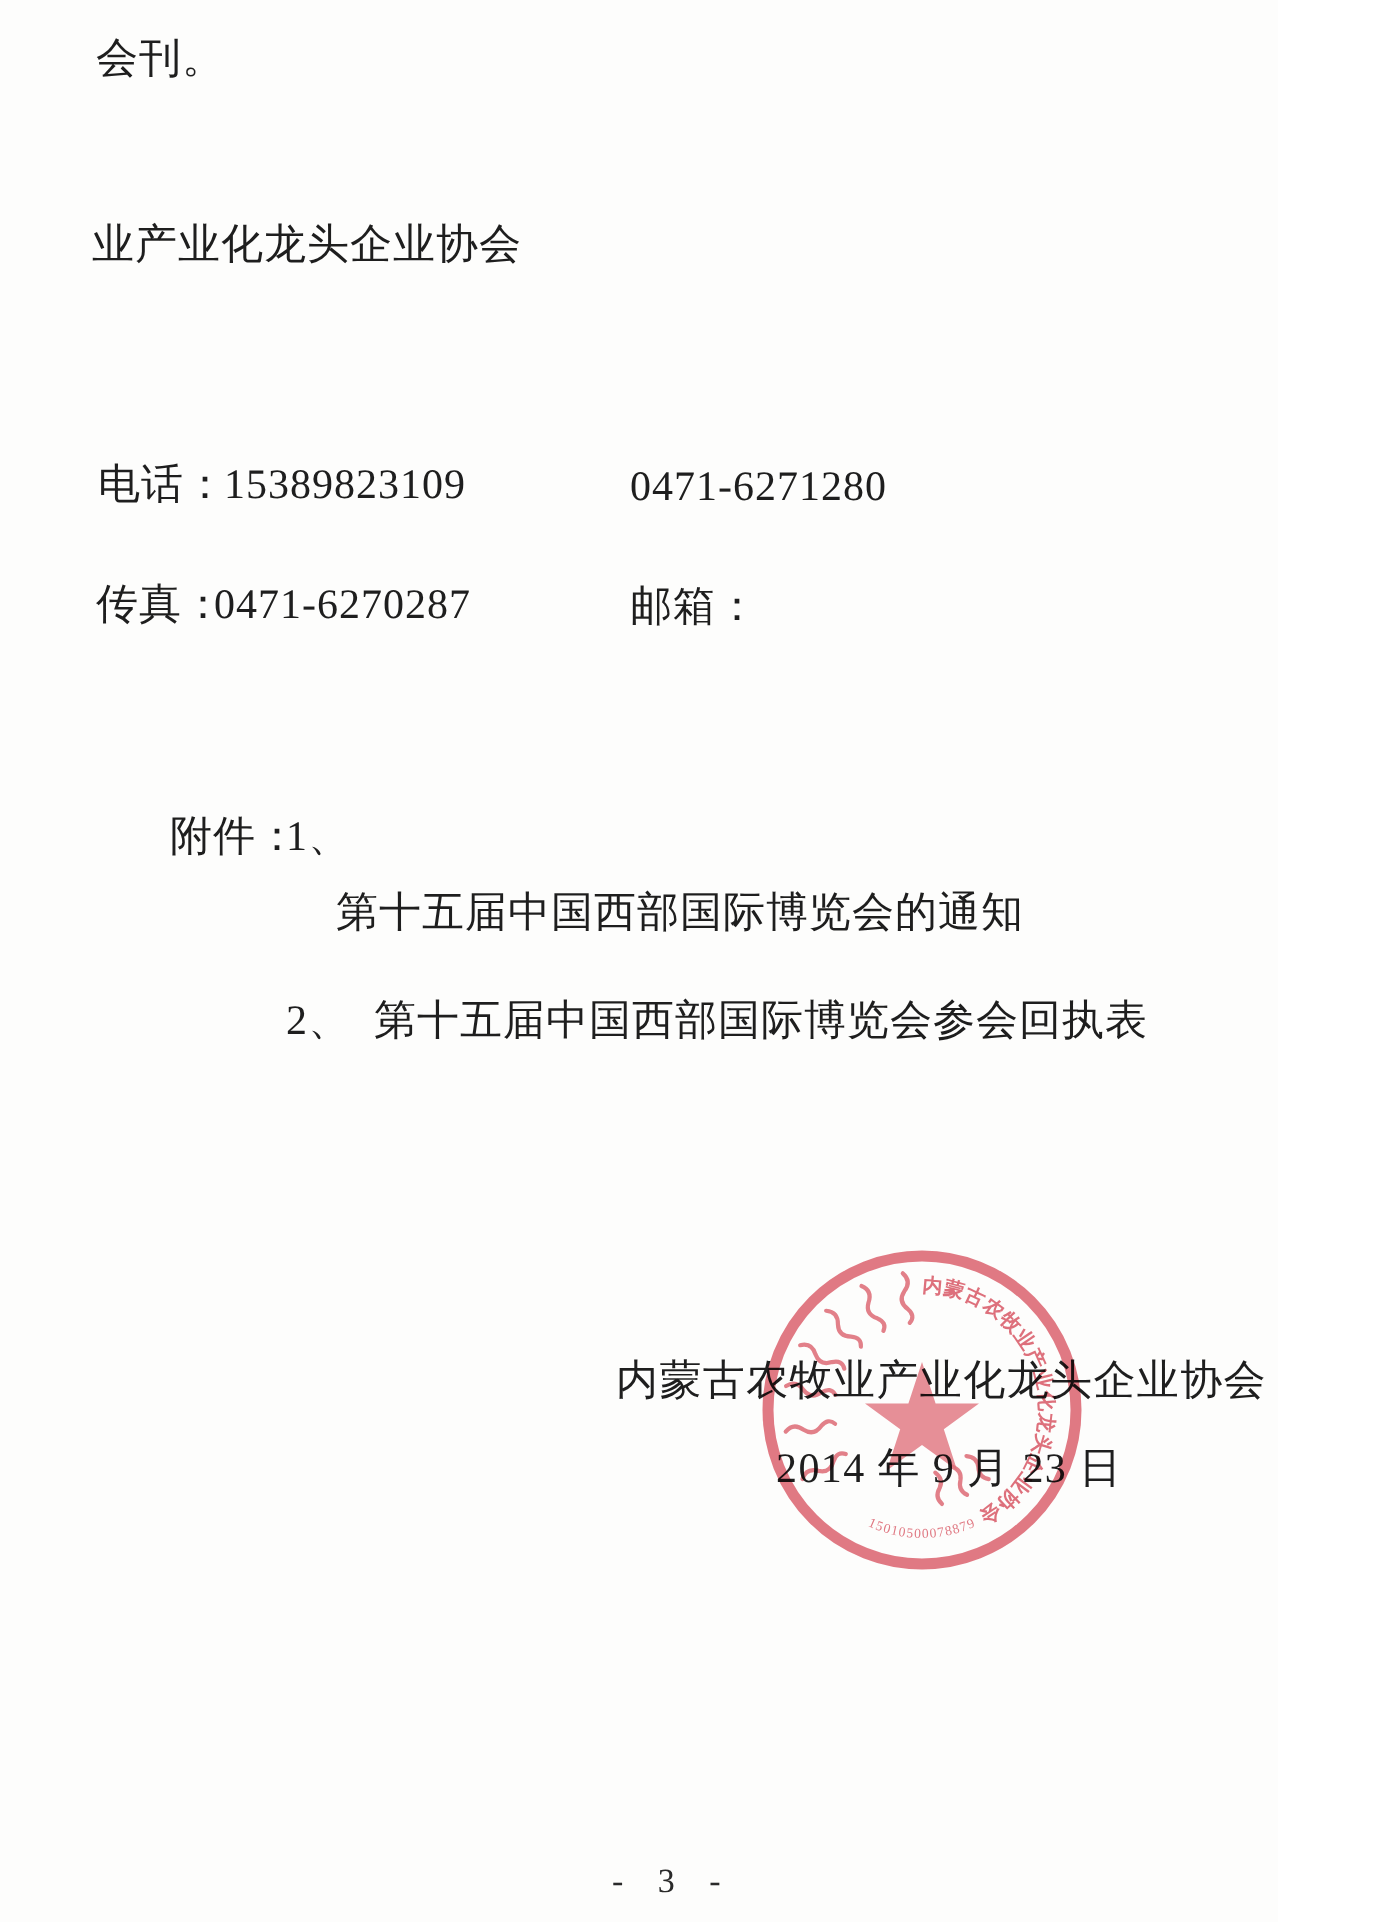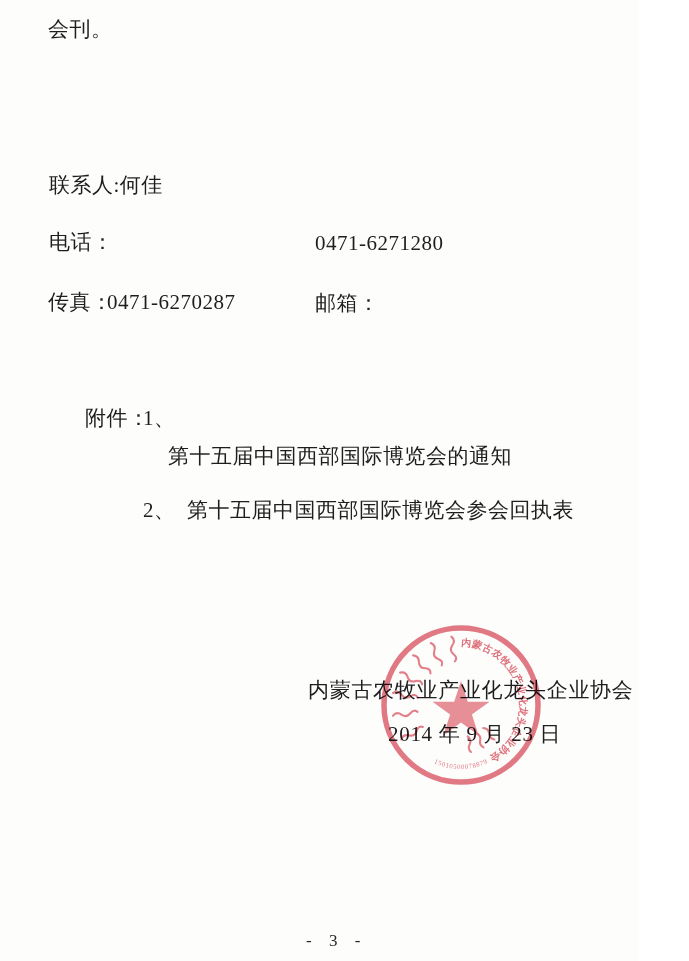--- a/index.html
+++ b/index.html
@@ -41,24 +41,25 @@
   .seal .arc{font-size:10px;letter-spacing:0.4px;}
   .seal .serial{font-size:6.8px;letter-spacing:0.6px;font-weight:normal;}
 </style>
 </head>
 <body>
 
 <div class="page">
 
   <div class="t" style="left:48px;top:17px">会刊。</div>
 
+  <div class="t" style="left:46px;top:110px">业产业化龙头企业协会</div>
 
-  <div class="t" style="left:49px;top:173px">联系人:何佳</div>
 
   <div class="t" style="left:49px;top:230px">电话：</div>
+  <div class="t" style="left:112px;top:230px">15389823109</div>
   <div class="t" style="left:315px;top:231px">0471-6271280</div>
 
   <div class="t" style="left:48px;top:290px">传真：</div>
   <div class="t" style="left:107px;top:290px">0471-6270287</div>
   <div class="t" style="left:315px;top:291px">邮箱：</div>
 
   <div class="t" style="left:85px;top:406px">附件：</div>
   <div class="t" style="left:143px;top:406px">1、</div>
   <div class="t" style="left:168px;top:444px">第十五届中国西部国际博览会的通知</div>
   <div class="t" style="left:143px;top:498px">2、</div>

